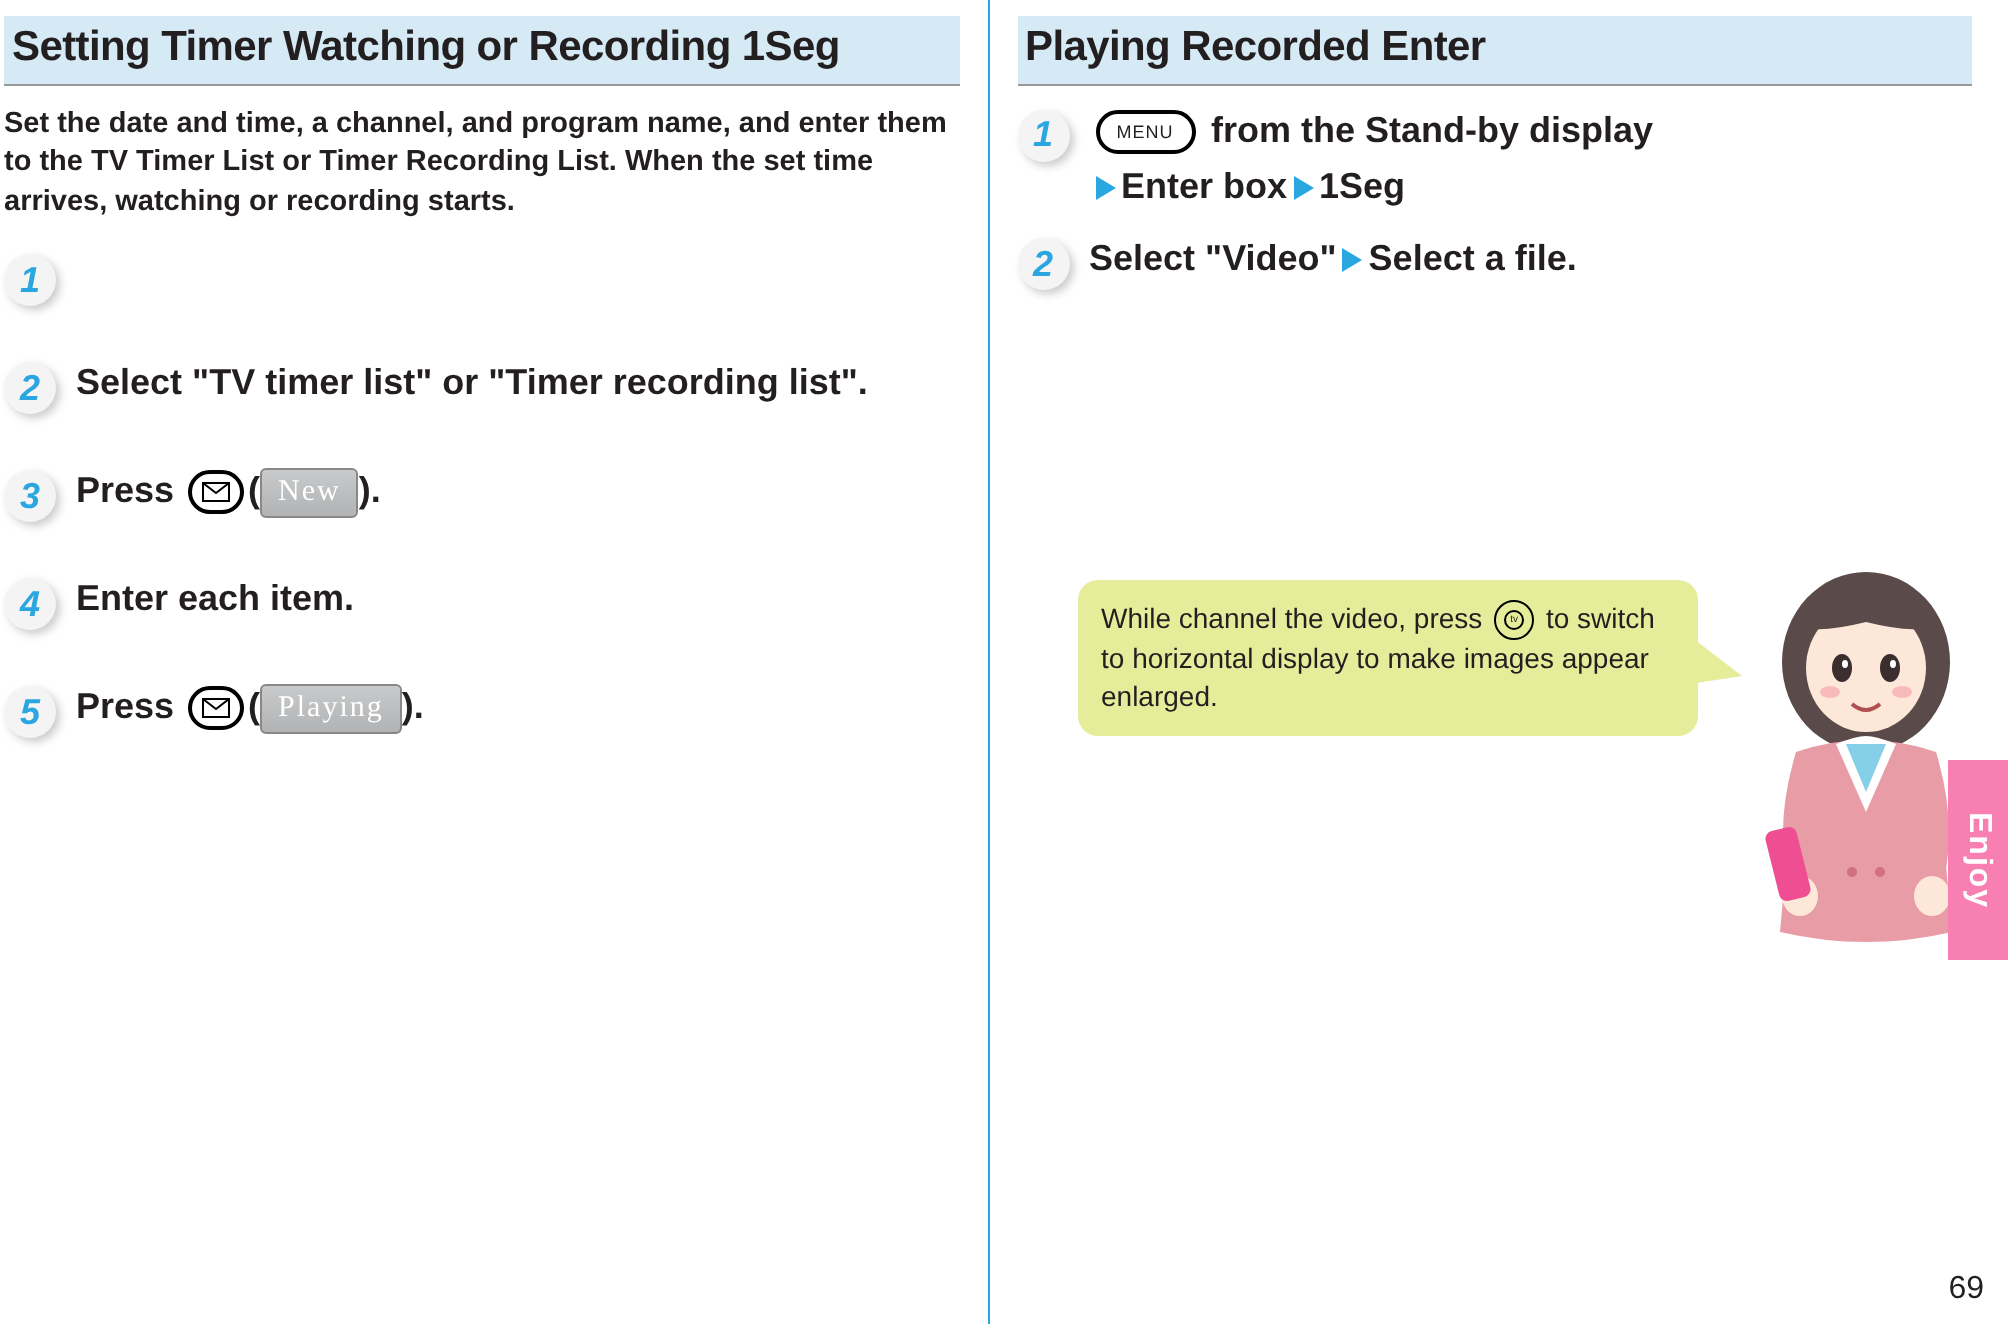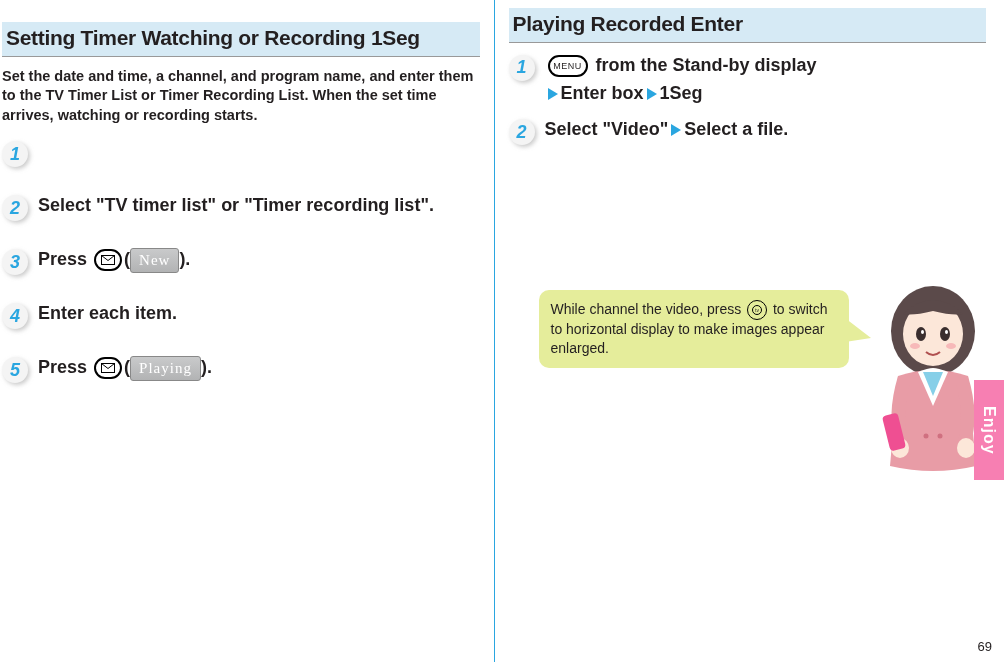--- a/index.html
+++ b/index.html
@@ -13,21 +13,21 @@
   }
   .page {
     display: flex;
     height: 100%;
   }
   .column {
     flex: 1;
     padding: 8px 18px 8px 8px;
     position: relative;
   }
-  .col-left { padding-left: 2px; padding-right: 14px; margin-top: 14px; }
+  .col-left { padding-left: 2px; padding-right: 14px; }
   .col-right { padding-left: 14px; border-left: 1px solid #2aa6e0; }
   .section-title {
     background: #d6eaf5;
     font-size: 21px;
     font-weight: bold;
     padding: 4px 4px 6px 4px;
     line-height: 1.12;
     border-bottom: 1px solid #999;
     margin-bottom: 10px;
     letter-spacing: -0.3px;
@@ -64,21 +64,21 @@
   }
   .step-body {
     font-size: 18px;
     font-weight: bold;
     line-height: 1.35;
   }
   .menu-btn {
     display: inline-flex;
     align-items: center;
     justify-content: center;
-    width: 40px;
+    width: 50px;
     height: 22px;
     border: 2px solid #000;
     border-radius: 12px;
     font-size: 9px;
     font-weight: normal;
     letter-spacing: 0.5px;
     vertical-align: middle;
     margin: 0 3px;
   }
   .mail-btn {
@@ -174,21 +174,21 @@
     writing-mode: vertical-rl;
     color: #fff;
     font-size: 16px;
     font-weight: bold;
     letter-spacing: 1px;
   }
   .page-num {
     position: absolute;
     right: 12px;
     bottom: 8px;
-    font-size: 13px;
+    font-size: 16px;
   }
 </style>
 </head>
 <body>
 
 <div class="page">
 
   <div class="column col-left">
     <div class="section-title">Setting Timer Watching or Recording 1Seg</div>
     <div class="intro">Set the date and time, a channel, and program name, and enter them to the TV Timer List or Timer Recording List. When the set time arrives, watching or recording starts.</div>

